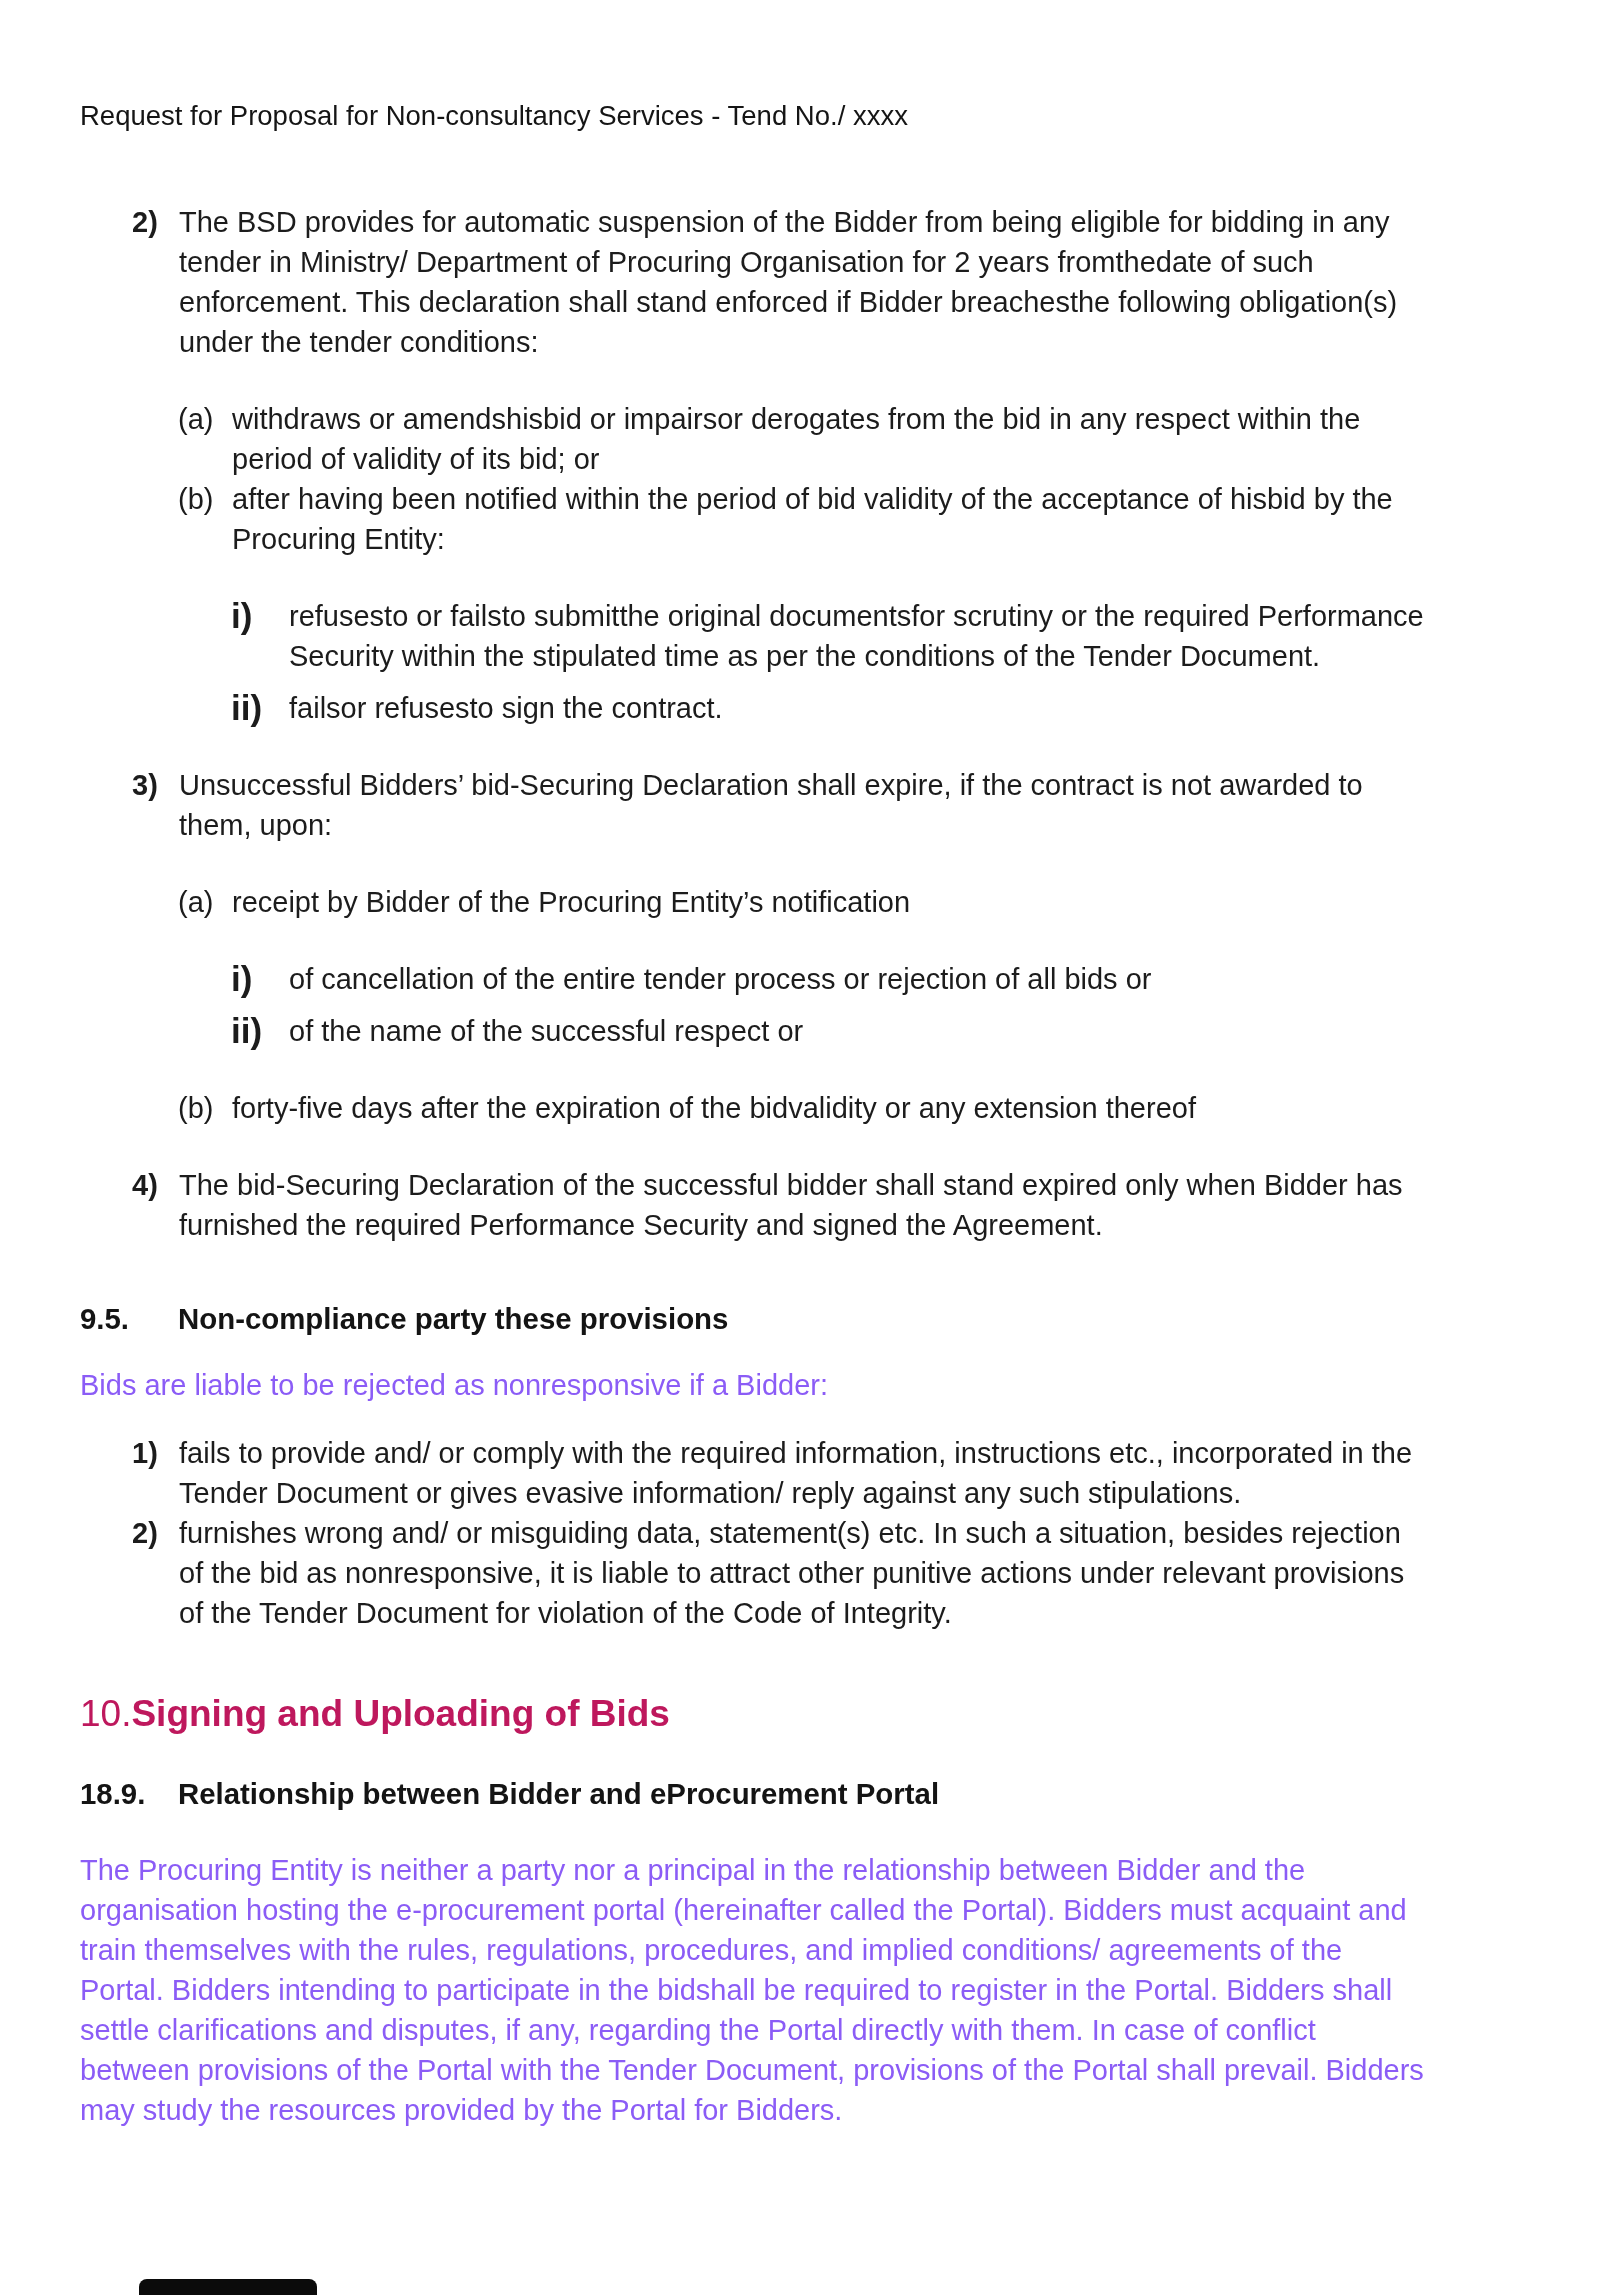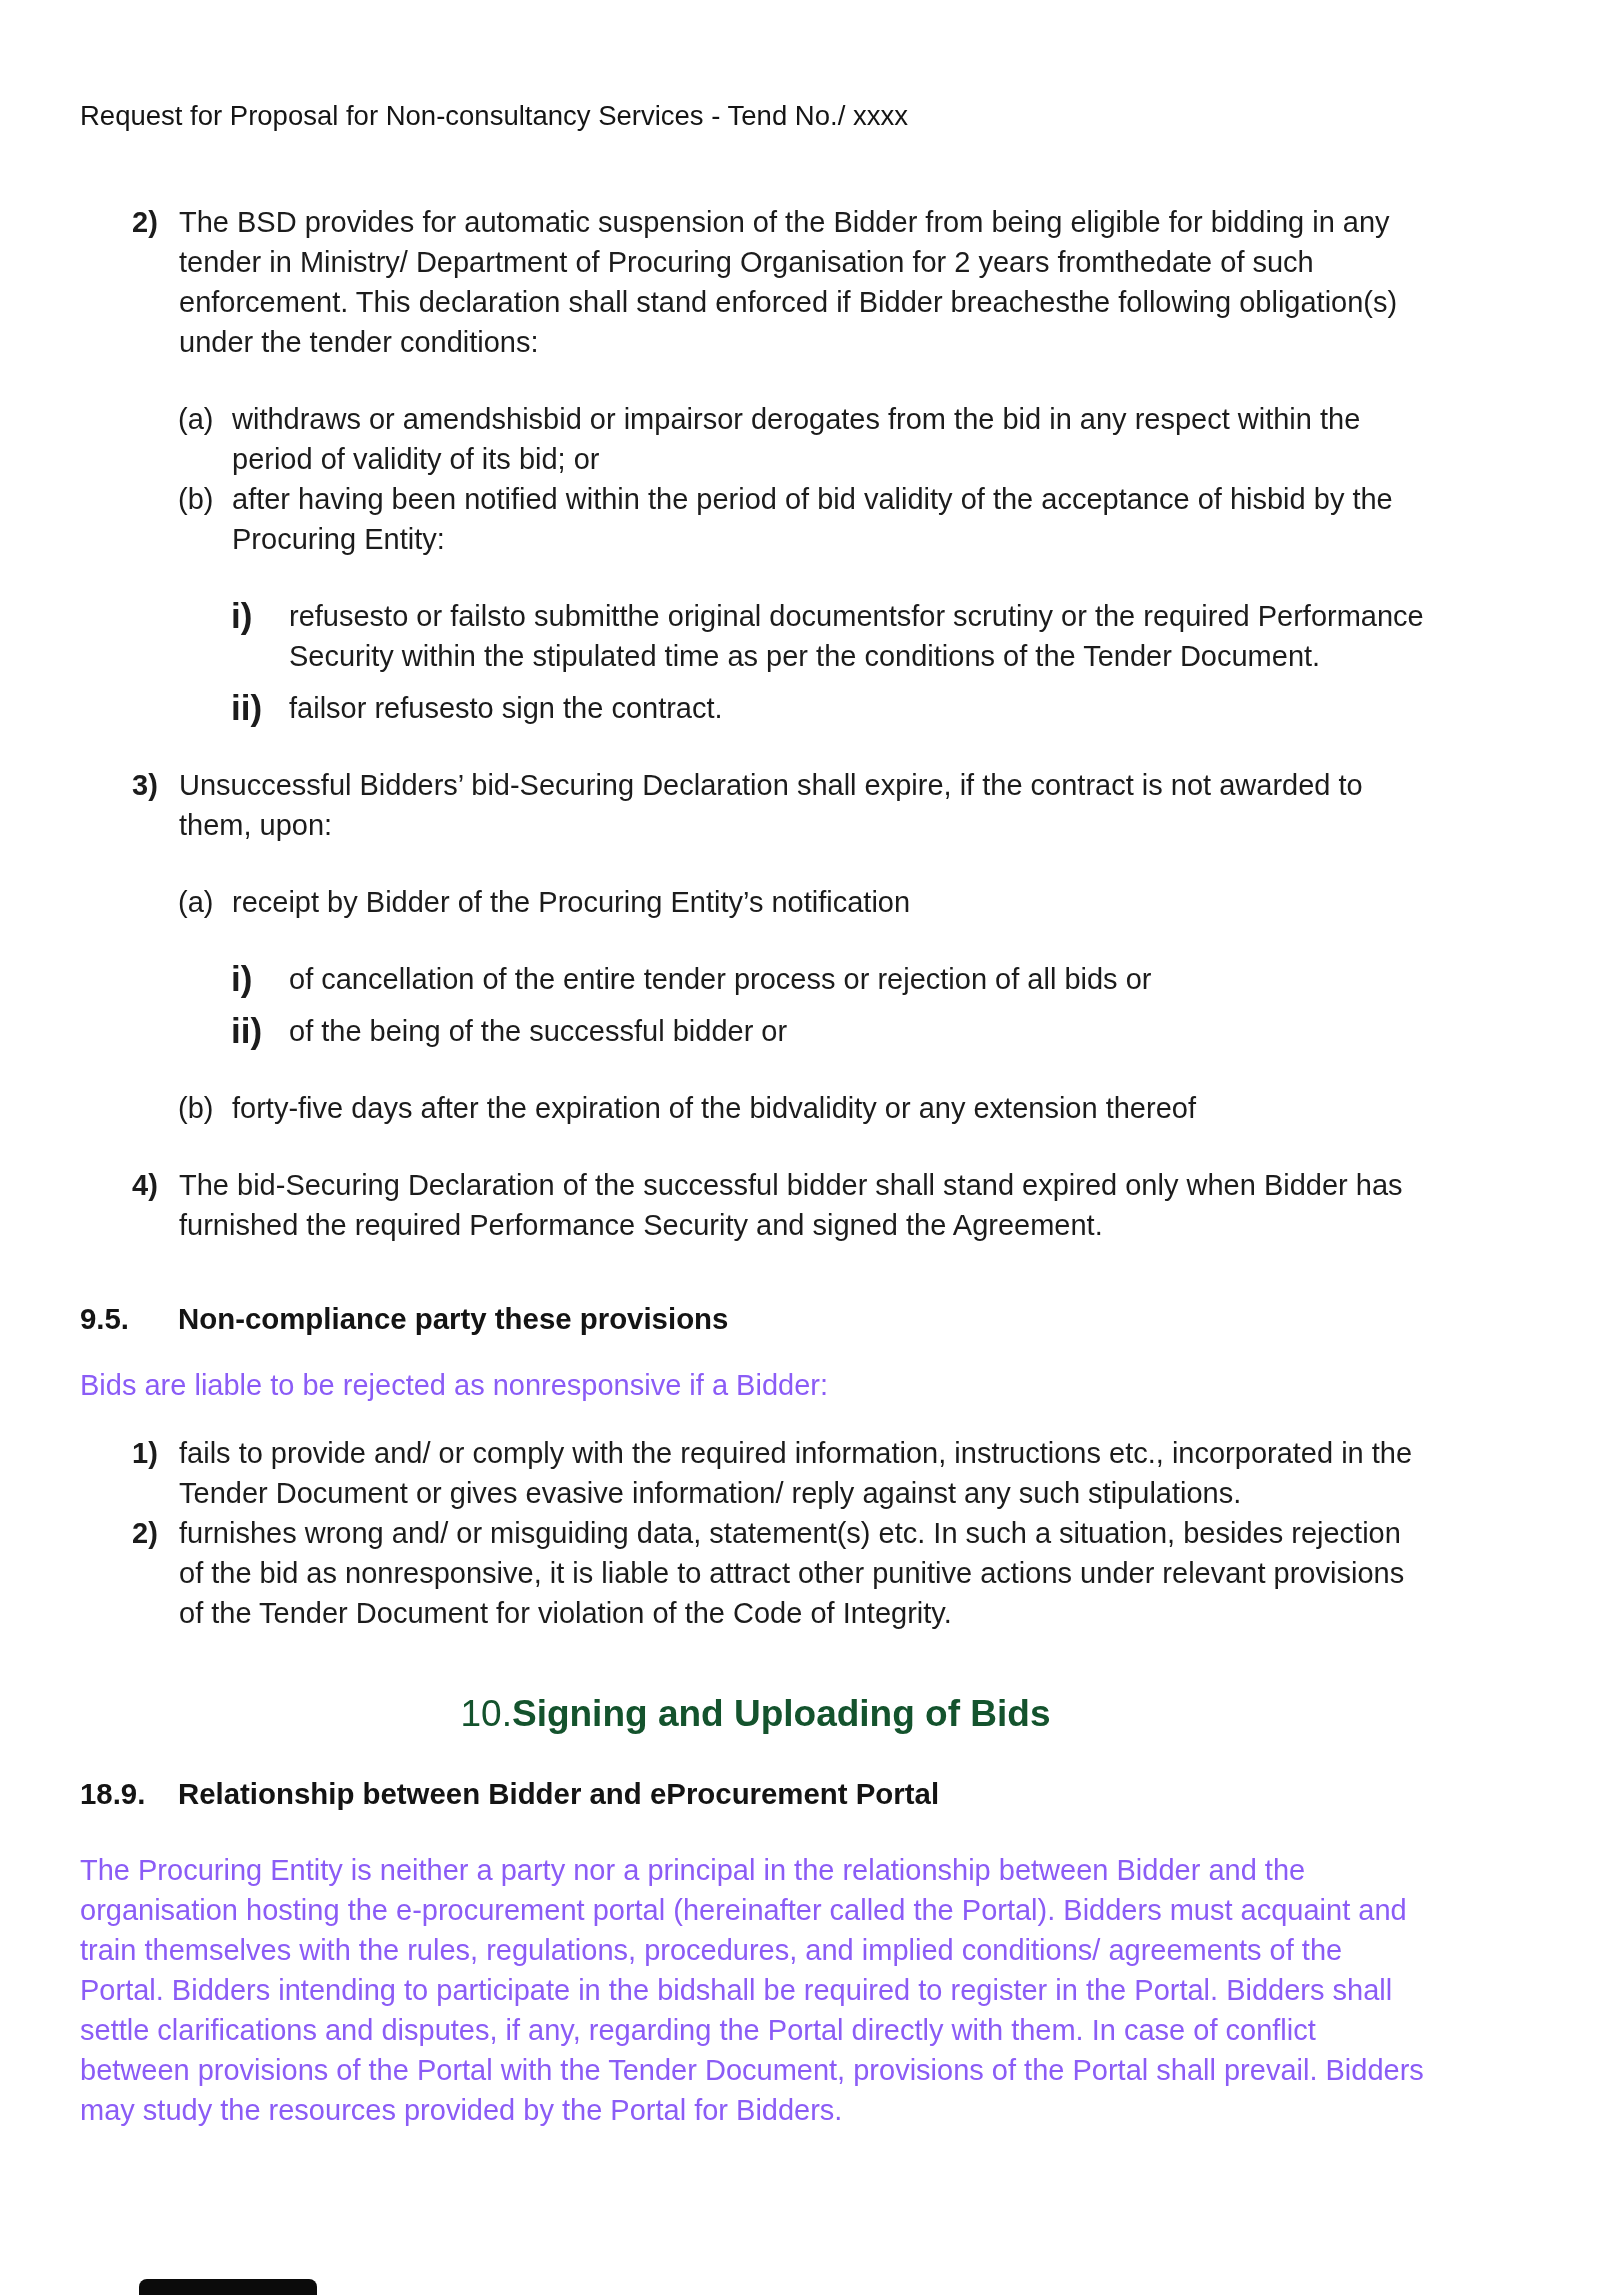--- a/index.html
+++ b/index.html
@@ -30,21 +30,21 @@
   .lvl3 > .num { width: 58px; font-weight: bold; font-size: 35px; line-height: 40px; }
 
   .gap-xs { margin-top: 11.8px; }
   .gap-s  { margin-top: 27.5px; }
   .gap-m  { margin-top: 37px; }
   .gap-l  { margin-top: 54px; }
 
   .h-sub { display: flex; font-weight: bold; font-size: 29.4px; line-height: 39px; color: #141414; }
   .h-sub > .hnum { width: 98px; flex-shrink: 0; }
 
-  .h-main { font-size: 37px; line-height: 46px; margin-top: 58px; color: #14532d; text-align: center; }
+  .h-main { font-size: 37px; line-height: 46px; margin-top: 58px; color: #be185d; }
   .h-main .hnum { font-weight: 400; }
   .h-main .htitle { font-weight: bold; }
 
   .para { color: #8b5cf6; }
 
   .footer {
     position: absolute; left: 200px; right: 192px; bottom: 33px;
     display: flex; justify-content: space-between; align-items: baseline;
     font-size: 27.5px; line-height: 34px; color: #151515;
   }
@@ -102,21 +102,21 @@
       <span class="txt">receipt by Bidder of the Procuring Entity’s notification</span>
     </div>
 
     <div class="li lvl3 gap-m">
       <span class="num">i)</span>
       <span class="txt">of cancellation of the entire tender process or rejection of all bids or</span>
     </div>
 
     <div class="li lvl3 gap-xs">
       <span class="num">ii)</span>
-      <span class="txt">of the being of the successful bidder or</span>
+      <span class="txt">of the name of the successful respect or</span>
     </div>
 
     <div class="li lvl2 gap-m">
       <span class="num">(b)</span>
       <span class="txt">forty-five days after the expiration of the bidvalidity or any extension thereof</span>
     </div>
 
     <div class="li lvl1 gap-m">
       <span class="num">4)</span>
       <span class="txt">The bid-Securing Declaration of the successful bidder shall stand expired only when Bidder has furnished the required Performance Security and signed the Agreement.</span>

